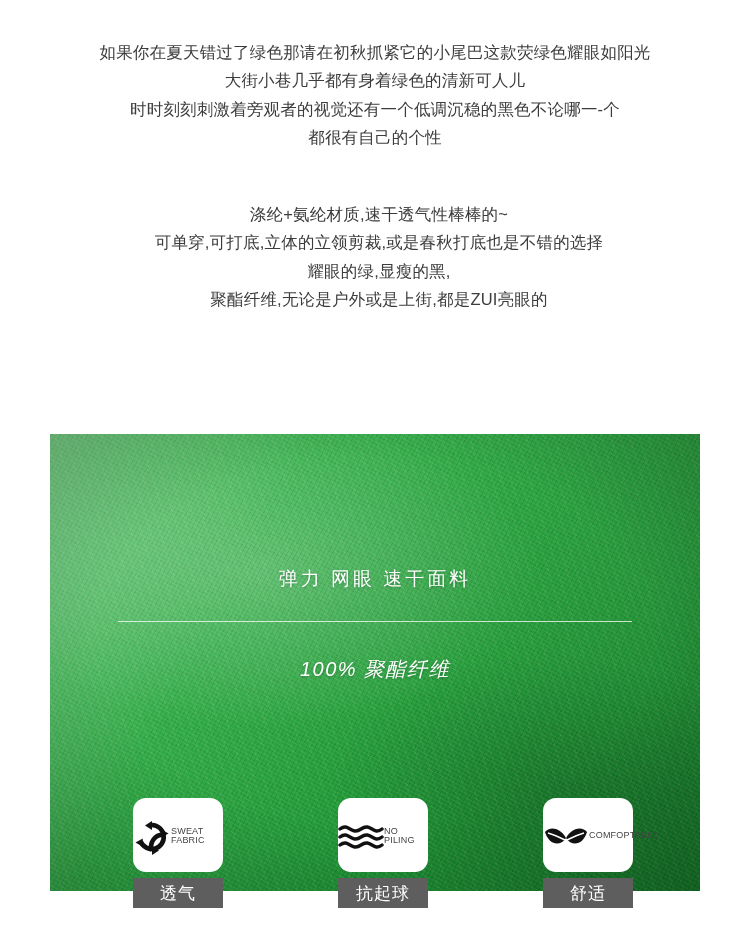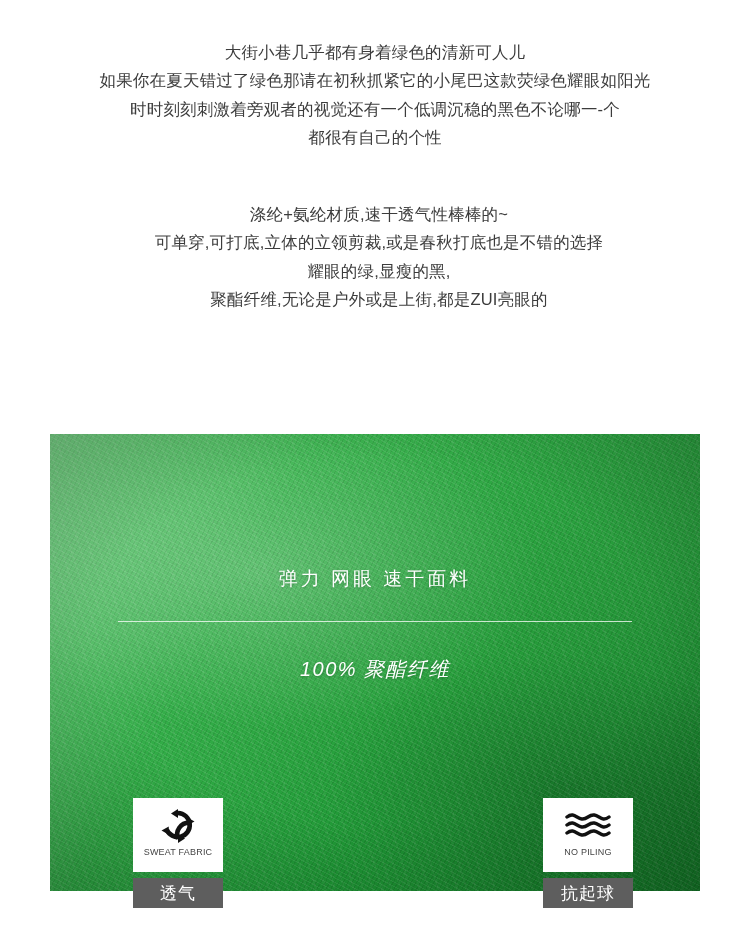--- a/index.html
+++ b/index.html
@@ -124,25 +124,25 @@
     width: 90px;
     display: flex;
     flex-direction: column;
     align-items: center;
   }
   .feature-card {
     width: 90px;
     height: 74px;
     background: #ffffff;
     display: flex;
-    flex-direction: column;
     align-items: center;
     justify-content: flex-start;
     padding-top: 6px;
     box-sizing: border-box;
+    border-radius: 13px;
   }
   .feature-glyph {
     height: 44px;
     display: flex;
     align-items: center;
     justify-content: center;
   }
   .feature-en {
     font-size: 9px;
     color: #444444;
@@ -163,22 +163,22 @@
     justify-content: center;
     text-align: center;
   }
 </style>
 </head>
 <body>
 
 <div class="page">
 
   <div class="copy-block" id="intro-block">
+    <span class="copy-line">如果你在夏天错过了绿色那请在初秋抓紧它的小尾巴这款荧绿色耀眼如阳光</span>
     <span class="copy-line">大街小巷几乎都有身着绿色的清新可人儿</span>
-    <span class="copy-line">如果你在夏天错过了绿色那请在初秋抓紧它的小尾巴这款荧绿色耀眼如阳光</span>
     <span class="copy-line">时时刻刻刺激着旁观者的视觉还有一个低调沉稳的黑色不论哪一-个</span>
     <span class="copy-line">都很有自己的个性</span>
   </div>
 
   <div class="copy-block" id="detail-block">
     <span class="copy-line">涤纶+氨纶材质,速干透气性棒棒的~</span>
     <span class="copy-line">可单穿,可打底,立体的立领剪裁,或是春秋打底也是不错的选择</span>
     <span class="copy-line">耀眼的绿,显瘦的黑,</span>
     <span class="copy-line">聚酯纤维,无论是户外或是上街,都是ZUI亮眼的</span>
   </div>
@@ -219,16 +219,30 @@
             <path d="M2 15 C 11 8, 13 22, 23 15 C 33 8, 35 22, 44 15" fill="none" stroke="#111" stroke-width="3.4" stroke-linecap="round"></path>
             <path d="M2 23 C 11 16, 13 30, 23 23 C 33 16, 35 30, 44 23" fill="none" stroke="#111" stroke-width="3.4" stroke-linecap="round"></path>
           </svg>
         </div>
         <div class="feature-en">NO PILING</div>
       </div>
       <div class="feature-label">抗起球</div>
     </div>
 
 
+    <div class="feature">
+      <div class="feature-card">
+        <div class="feature-glyph">
+          <svg width="46" height="30" viewBox="0 0 46 30" aria-hidden="true">
+            <path d="M23 15 C 16 3, 6 4, 2 9 C 6 22, 17 24, 23 15 Z" fill="#111"></path>
+            <path d="M23 15 C 30 3, 40 4, 44 9 C 40 22, 29 24, 23 15 Z" fill="#111"></path>
+            <path d="M5 10 C 12 12, 18 15, 22 17" fill="none" stroke="#ffffff" stroke-width="1.4"></path>
+            <path d="M41 10 C 34 12, 28 15, 24 17" fill="none" stroke="#ffffff" stroke-width="1.4"></path>
+          </svg>
+        </div>
+        <div class="feature-en">COMFOPTABLE</div>
+      </div>
+      <div class="feature-label">舒适</div>
+    </div>
 
   </div>
 
 </div>
 
 </body></html>

